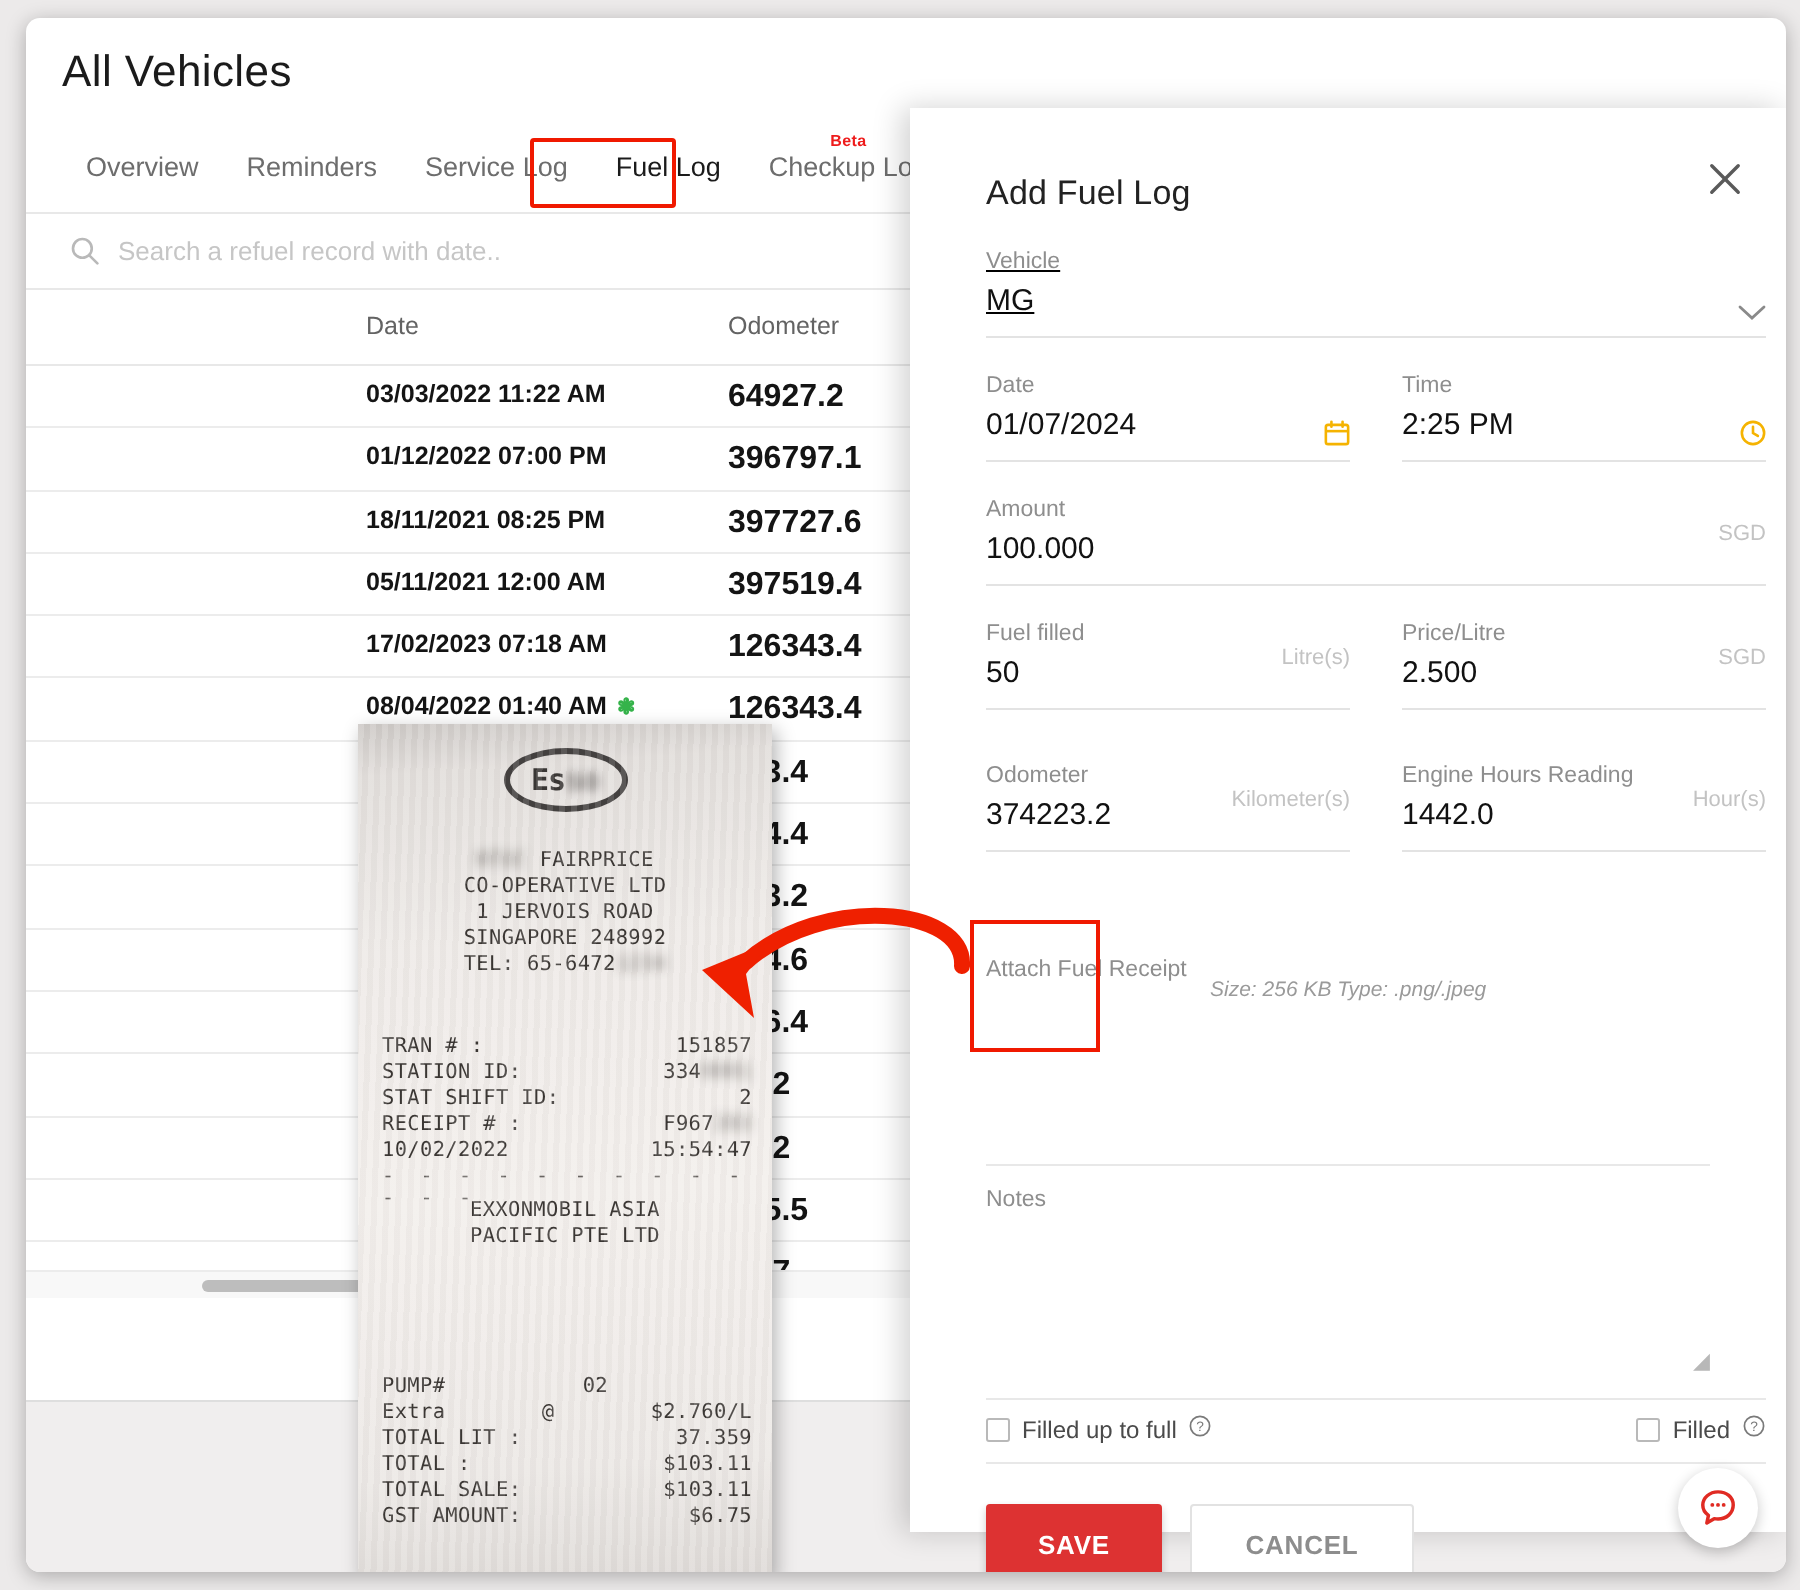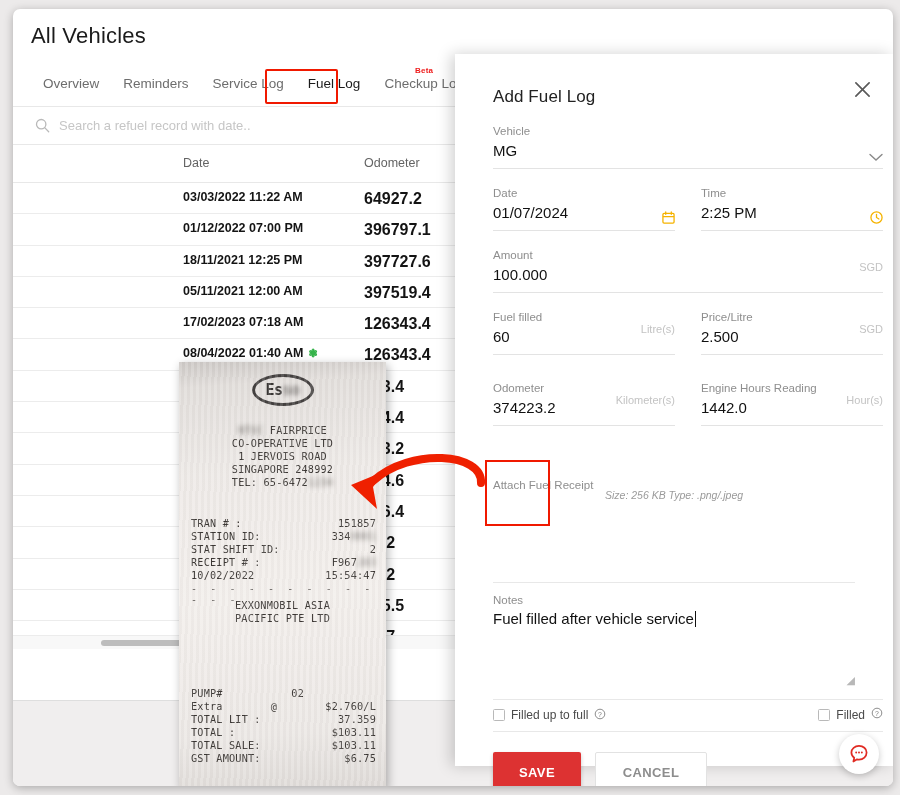--- a/index.html
+++ b/index.html
@@ -321,21 +321,21 @@
   <div class="tbody" id="tbody">
       <div class="trow">
         <div class="c-date">03/03/2022 11:22 AM</div>
         <div class="c-odo">64927.2</div>
       </div>
       <div class="trow">
         <div class="c-date">01/12/2022 07:00 PM</div>
         <div class="c-odo">396797.1</div>
       </div>
       <div class="trow">
-        <div class="c-date">18/11/2021 12:25 PM</div>
+        <div class="c-date">18/11/2021 08:25 PM</div>
         <div class="c-odo">397727.6</div>
       </div>
       <div class="trow">
         <div class="c-date">05/11/2021 12:00 AM</div>
         <div class="c-odo">397519.4</div>
       </div>
       <div class="trow">
         <div class="c-date">17/02/2023 07:18 AM</div>
         <div class="c-odo">126343.4</div>
       </div>
@@ -450,21 +450,21 @@
   <div class="modal">
 
     <div class="m-title">Add Fuel Log</div>
     <div class="m-close">
       <svg width="17" height="17" viewBox="0 0 18 18">
         <line x1="2" y1="2" x2="16" y2="16" stroke="#5a5a5a" stroke-width="1.8" stroke-linecap="round"></line>
         <line x1="16" y1="2" x2="2" y2="16" stroke="#5a5a5a" stroke-width="1.8" stroke-linecap="round"></line>
       </svg>
     </div>
 
-    <div class="field" style="left:38px; top:70px; width:390px; height:45px;">
+    <div class="field" style="left:38px; top:70px; width:390px; height:45px;text-decoration:underline;">
       <div class="f-label">Vehicle</div>
       <div class="f-value">MG</div>
       <span class="f-icon">
         <svg width="14" height="9" viewBox="0 0 14 9">
           <polyline points="1,1.5 7,7 13,1.5" fill="none" stroke="#8a8a8a" stroke-width="1.4" stroke-linecap="round"></polyline>
         </svg>
       </span>
       <div class="f-underline" style="width:390px;"></div>
     </div>
 
@@ -496,21 +496,21 @@
 
     <div class="field" style="left:38px; top:194px; width:390px; height:45px;">
       <div class="f-label">Amount</div>
       <div class="f-value">100.000</div>
       <span class="f-unit">SGD</span>
       <div class="f-underline" style="width:390px;"></div>
     </div>
 
     <div class="field" style="left:38px; top:256px; width:182px; height:45px;">
       <div class="f-label">Fuel filled</div>
-      <div class="f-value">60</div>
+      <div class="f-value">50</div>
       <span class="f-unit">Litre(s)</span>
       <div class="f-underline" style="width:182px;"></div>
     </div>
 
     <div class="field" style="left:246px; top:256px; width:182px; height:45px;">
       <div class="f-label">Price/Litre</div>
       <div class="f-value">2.500</div>
       <span class="f-unit">SGD</span>
       <div class="f-underline" style="width:182px;"></div>
     </div>
@@ -527,23 +527,20 @@
       <div class="f-value">1442.0</div>
       <span class="f-unit">Hour(s)</span>
       <div class="f-underline" style="width:182px;"></div>
     </div>
 
     <div class="attach-label">Attach Fuel Receipt</div>
     <div class="attach-meta">Size: 256 KB Type: .png/.jpeg</div>
     <div class="attach-rule"></div>
 
     <div class="notes-label">Notes</div>
-    <div class="notes-val">
-      <span>Fuel filled after vehicle service</span><span class="caret"></span>
-    </div>
     <div class="notes-resize">◢</div>
     <div class="notes-rule"></div>
 
     <div class="chk-row">
       <span class="chk">
         <span class="box"></span>
         <span>Filled up to full</span>
         <span>
           <svg width="12" height="12" viewBox="0 0 14 14">
             <circle cx="7" cy="7" r="5.6" fill="none" stroke="#7a7a7a" stroke-width="1"></circle>

